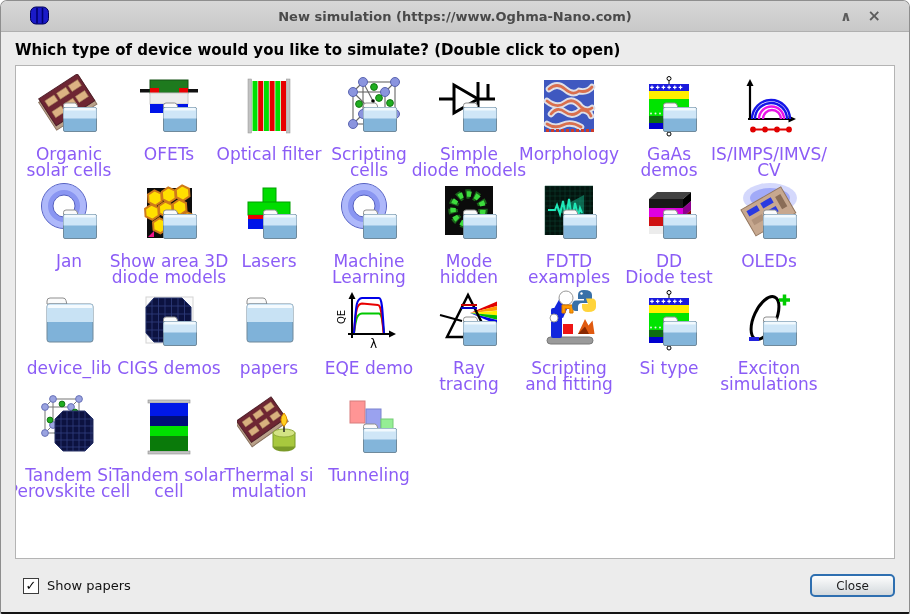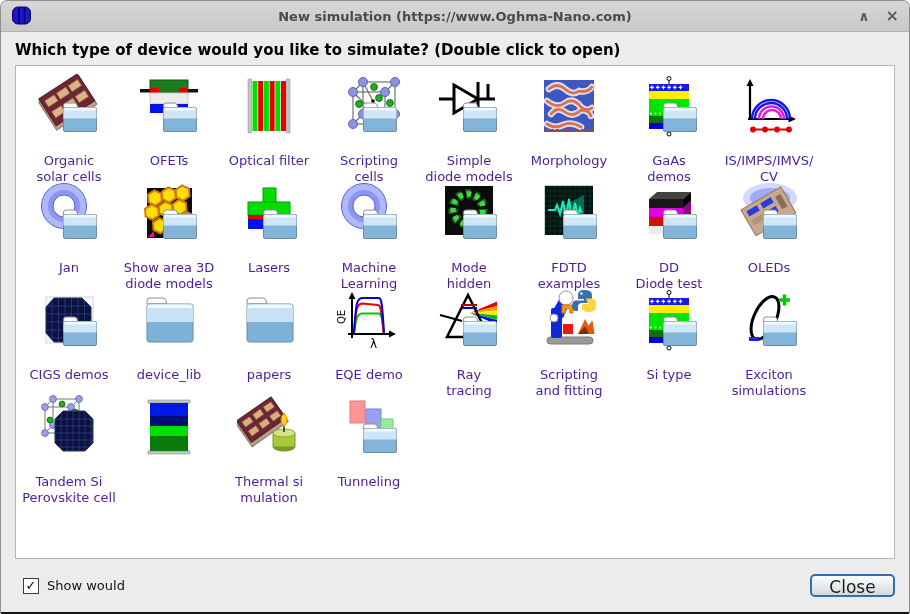--- a/index.html
+++ b/index.html
@@ -1,37 +1,37 @@
 <!DOCTYPE html>
 <html><head>
 <meta charset="utf-8">
 <style>
   html,body{margin:0;padding:0;background:#ffffff;font-family:"DejaVu Sans","Liberation Sans",sans-serif;}
   .window{width:910px;height:614px;box-sizing:border-box;background:#ececec;border:1px solid #8e8e8e;
           border-bottom:2px solid #151515;border-radius:7px 7px 2px 2px;overflow:hidden;position:relative;}
   .titlebar{height:30px;background:linear-gradient(#d7d7d7,#c8c8c8);border-bottom:1px solid #b0b0b0;
-            display:flex;align-items:center;padding:0 10px;position:relative;}
+            display:flex;align-items:center;padding:0 28px;position:relative;}
   .app-icon{width:22px;height:20px;z-index:1;}
   .title{position:absolute;left:0;right:0;text-align:center;font-weight:bold;font-size:13px;color:#4a4a4a;}
   .win-btns{margin-left:auto;display:flex;gap:16px;z-index:1;align-items:center;}
   .win-btn{color:#5c5c5c;font-size:14px;font-weight:bold;line-height:1;cursor:default;}
   .heading{font-weight:bold;font-size:15px;color:#000;margin:9px 14px 6px 14px;}
   .panel{margin:0 14px;height:494px;background:#fff;border:1px solid #b4b4b4;box-sizing:border-box;overflow:hidden;}
   .grid{display:grid;grid-template-columns:repeat(8,100px);padding:4px 0 0 3px;}
   .cell{height:107px;display:flex;flex-direction:column;align-items:center;padding-top:4px;box-sizing:border-box;}
   .icon{width:64px;height:64px;flex:none;}
   .icon svg{display:block;}
-  .label{margin-top:15px;font-size:13px;line-height:15.5px;color:#4c1d95;text-align:center;white-space:nowrap;}
+  .label{margin-top:9px;font-size:17px;line-height:15.5px;color:#8b5cf6;text-align:center;white-space:nowrap;}
   .footer{display:flex;align-items:center;padding:15px 14px 0 22px;}
   .chk-wrap{display:flex;align-items:center;gap:8px;}
   .chk{width:14px;height:14px;background:#fff;border:1px solid #3c3c3c;display:flex;align-items:center;
        justify-content:center;font-size:13px;color:#000;line-height:1;box-sizing:content-box;}
   .chk-label{font-size:13px;color:#111;}
   .close-btn{margin-left:auto;width:85px;height:23px;border:2px solid #2e6fb0;border-radius:5px;
-             background:linear-gradient(#fdfdfd,#d3d9dd);font-size:17px;color:#1c1c1c;font-family:inherit;}
+             background:linear-gradient(#fdfdfd,#d3d9dd);font-size:12px;color:#1c1c1c;font-family:inherit;}
 </style>
 </head>
 <body>
 
 <div class="window">
   <div class="titlebar">
     <div class="app-icon">
       <svg viewBox="0 0 22 20" width="22" height="20">
         <rect x="1.5" y="1" width="18" height="17" rx="5.5" fill="#1a1ac8" stroke="#00005a"></rect>
         <line x1="8" y1="2" x2="8" y2="17.5" stroke="#000070" stroke-width="1.6"></line>
@@ -463,20 +463,33 @@
               </g>
             </svg>
           </div>
           <div class="label">
             <div>OLEDs</div>
           </div>
         </div>
         <div class="cell">
           <div class="icon">
             <svg viewBox="0 0 64 64" width="64" height="64">
+              <path d="M10 16 v-3 q0 -3 3 -3 h13 q2.5 0 3 2.5 l0.8 3.5 z" fill="#fbfbfb" stroke="#8f8f8f"></path>
+              <rect x="10" y="16" width="46" height="38" rx="2.5" fill="#7fb2d9" stroke="#71899a"></rect>
+              <path d="M10 19 q0 -3 3 -3 h40 q3 0 3 3 v15 h-46 z" fill="#c8e2f4"></path>
+              <rect x="11" y="17" width="44" height="3" fill="#f4fafe"></rect>
+            </svg>
+          </div>
+          <div class="label">
+            <div>device_lib</div>
+          </div>
+        </div>
+        <div class="cell">
+          <div class="icon">
+            <svg viewBox="0 0 64 64" width="64" height="64">
               <rect x="9" y="9" width="47" height="46" fill="#fbfbfb" stroke="#d4d4d4"></rect>
               <clipPath id="cigsc17">
                 <path d="M17 10 h28 l9 9 v26 l-9 9 h-28 l-8 -9 v-26 z"></path>
               </clipPath>
               <path d="M17 10 h28 l9 9 v26 l-9 9 h-28 l-8 -9 v-26 z" fill="#0c1240" stroke="#23306a"></path>
               <g clip-path="url(#cigsc17)" stroke="#2c3a78" stroke-width="0.9">
                 <line x1="15" y1="10" x2="15" y2="54"></line>
                 <line x1="21.5" y1="10" x2="21.5" y2="54"></line>
                 <line x1="28" y1="10" x2="28" y2="54"></line>
                 <line x1="34.5" y1="10" x2="34.5" y2="54"></line>
@@ -491,33 +504,20 @@
               <g>
                 <path d="M26.5 33.5 v-2 q0 -2.5 2.5 -2.5 h8.5 q2 0 2.6 2 l0.7 2.5 z" fill="#fbfbfb" stroke="#8f8f8f"></path>
                 <rect x="26.5" y="33.5" width="33" height="24" rx="1.5" fill="#83b5da" stroke="#6f8a9c"></rect>
                 <path d="M26.5 35.5 q0 -2 2 -2 h29 q2 0 2 2 v9 h-33 z" fill="#cfe6f7"></path>
                 <rect x="27.5" y="34" width="31" height="2.5" fill="#f2f9fe"></rect>
               </g>
             </svg>
           </div>
           <div class="label">
             <div>CIGS demos</div>
-          </div>
-        </div>
-        <div class="cell">
-          <div class="icon">
-            <svg viewBox="0 0 64 64" width="64" height="64">
-              <path d="M10 16 v-3 q0 -3 3 -3 h13 q2.5 0 3 2.5 l0.8 3.5 z" fill="#fbfbfb" stroke="#8f8f8f"></path>
-              <rect x="10" y="16" width="46" height="38" rx="2.5" fill="#7fb2d9" stroke="#71899a"></rect>
-              <path d="M10 19 q0 -3 3 -3 h40 q3 0 3 3 v15 h-46 z" fill="#c8e2f4"></path>
-              <rect x="11" y="17" width="44" height="3" fill="#f4fafe"></rect>
-            </svg>
-          </div>
-          <div class="label">
-            <div>device_lib</div>
           </div>
         </div>
         <div class="cell">
           <div class="icon">
             <svg viewBox="0 0 64 64" width="64" height="64">
               <path d="M10 16 v-3 q0 -3 3 -3 h13 q2.5 0 3 2.5 l0.8 3.5 z" fill="#fbfbfb" stroke="#8f8f8f"></path>
               <rect x="10" y="16" width="46" height="38" rx="2.5" fill="#7fb2d9" stroke="#71899a"></rect>
               <path d="M10 19 q0 -3 3 -3 h40 q3 0 3 3 v15 h-46 z" fill="#c8e2f4"></path>
               <rect x="11" y="17" width="44" height="3" fill="#f4fafe"></rect>
             </svg>
@@ -705,20 +705,24 @@
           <div class="icon">
             <svg viewBox="0 0 64 64" width="64" height="64">
               <rect x="11" y="5" width="42" height="3" fill="#c4c4c4" stroke="#8f8f8f" stroke-width="0.6"></rect>
               <rect x="11" y="56" width="42" height="3" fill="#c4c4c4" stroke="#8f8f8f" stroke-width="0.6"></rect>
               <rect x="13" y="8" width="38" height="13" fill="#0018e8"></rect>
               <rect x="13" y="21" width="38" height="10" fill="#000e7a"></rect>
               <rect x="13" y="31" width="38" height="10" fill="#00e000"></rect>
               <rect x="13" y="41" width="38" height="15" fill="#0a7a0a"></rect>
             </svg>
           </div>
+          <div class="label">
+            <div>Tandem solar</div>
+            <div>cell</div>
+          </div>
         </div>
         <div class="cell">
           <div class="icon">
             <svg viewBox="0 0 64 64" width="64" height="64">
               <g transform="rotate(-35 24 26)">
                 <rect x="2" y="14" width="44" height="28" fill="#b9a189" stroke="#8a7360"></rect>
                 <rect x="4" y="12" width="42" height="26" fill="#6e2633" stroke="#50202a"></rect>
                 <rect x="8" y="16" width="9" height="6" fill="#d8b07e" stroke="#a8845c" stroke-width="0.5"></rect>
                 <rect x="21" y="16" width="9" height="6" fill="#d8b07e" stroke="#a8845c" stroke-width="0.5"></rect>
                 <rect x="34" y="16" width="9" height="6" fill="#d8b07e" stroke="#a8845c" stroke-width="0.5"></rect>
@@ -755,17 +759,17 @@
           <div class="label">
             <div>Tunneling</div>
           </div>
         </div>
       </div>
   </div>
 
   <div class="footer">
     <div class="chk-wrap">
       <span class="chk">✓</span>
-      <span class="chk-label">Show would</span>
+      <span class="chk-label">Show papers</span>
     </div>
     <button class="close-btn">Close</button>
   </div>
 </div>
 
 </body></html>

